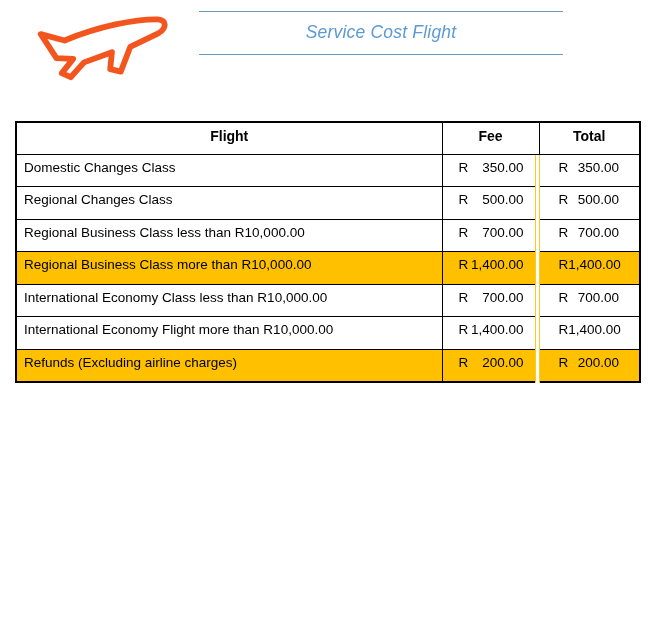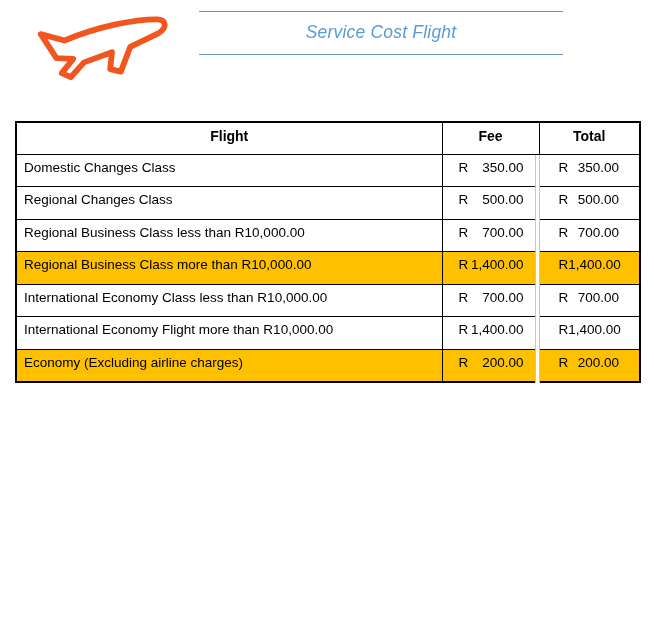--- a/index.html
+++ b/index.html
@@ -208,21 +208,21 @@
       </span>
     </td>
     <td class="cell-total">
       <span class="money">
         <span>R</span>
         <span>1,400.00</span>
       </span>
     </td>
   </tr>
           <tr class="hl">
-    <td class="cell-flight">Economy (Excluding airline charges)</td>
+    <td class="cell-flight">Refunds (Excluding airline charges)</td>
     <td class="cell-fee">
       <span class="money">
         <span>R</span>
         <span>200.00</span>
       </span>
     </td>
     <td class="cell-total">
       <span class="money">
         <span>R</span>
         <span>200.00</span>

